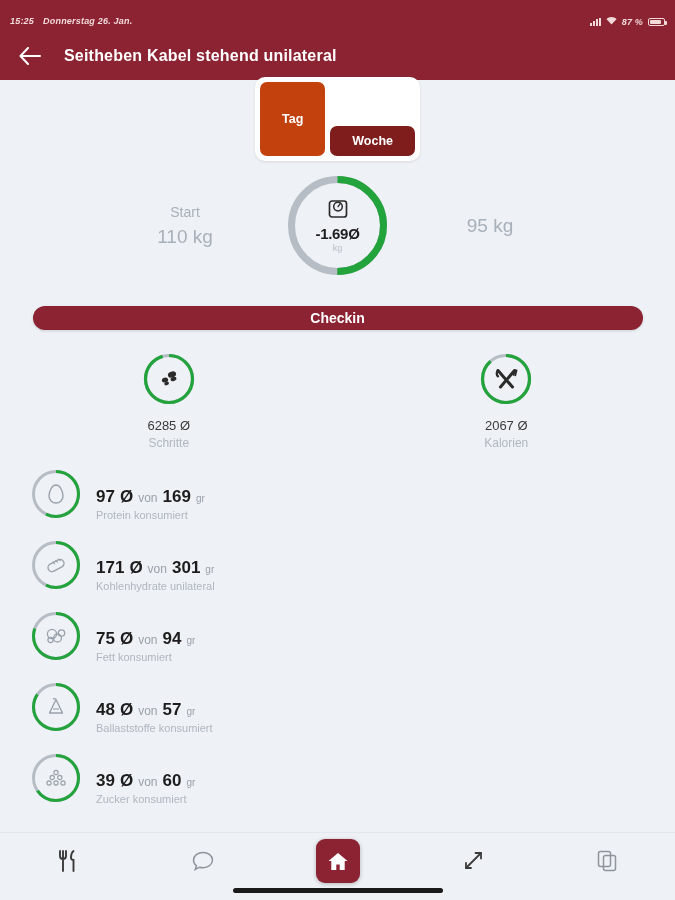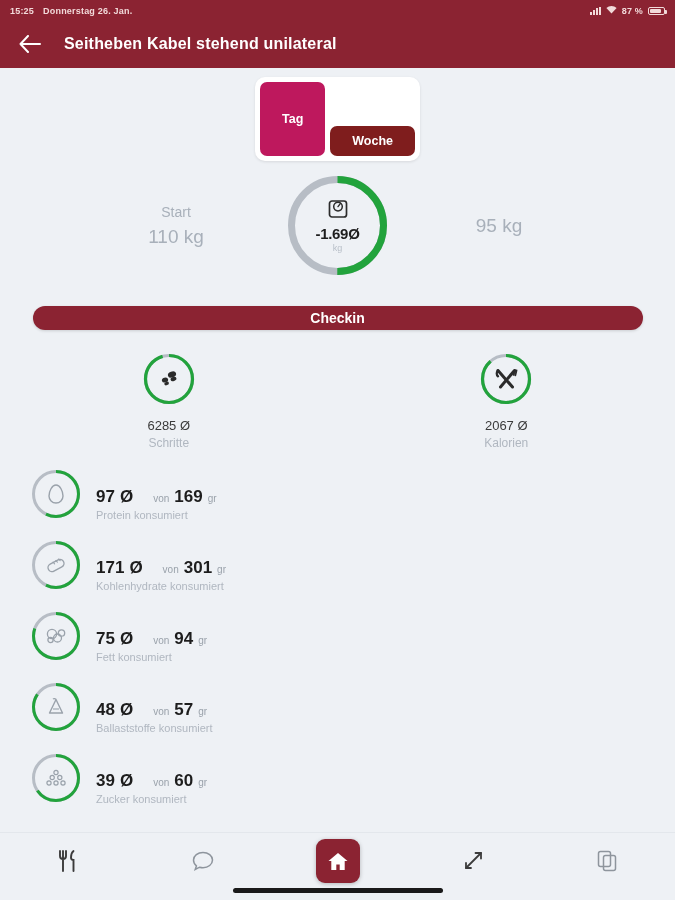--- a/index.html
+++ b/index.html
@@ -8,22 +8,22 @@
     font-family: "Liberation Sans", sans-serif;
     background:#eef1f5;
     color:#333;
     overflow:hidden;
     position:relative;
   }
 
   
   .statusbar{
     height:20px; background:#8b2332; color:#f2dada;
-    display:flex; align-items:flex-end; padding:4px 10px;
-    font-size:9px; font-weight:bold; letter-spacing:.2px;
+    display:flex; align-items:flex-start; padding:16px 10px;
+    font-size:9px; font-weight:bold; letter-spacing:.2px;font-style:italic;
   }
   .sb-left{ display:flex; align-items:center; gap:9px; }
   .sb-right{ margin-left:auto; display:flex; align-items:center; gap:5px; }
   .sig{ display:flex; align-items:flex-end; gap:1px; height:8px; }
   .sig i{ width:2px; background:#f2dada; display:block; }
   .sig i:nth-child(1){height:3px}.sig i:nth-child(2){height:5px}
   .sig i:nth-child(3){height:7px}.sig i:nth-child(4){height:8px}
   .batt{ width:17px;height:8px;border:1px solid #f2dada;border-radius:2px;position:relative;padding:1px;}
   .batt::after{content:"";position:absolute;right:-3px;top:2px;width:2px;height:4px;background:#f2dada;border-radius:0 1px 1px 0;}
   .batt i{display:block;height:100%;width:87%;background:#f2dada;border-radius:1px;}
@@ -43,27 +43,27 @@
   .seg-wrap{ display:flex; justify-content:center; margin-top:9px; }
   .seg{
     background:#fff; border-radius:10px; padding:5px;
     display:flex; gap:5px; box-shadow:0 1px 3px rgba(0,0,0,.10);
   }
   .seg button{
     border:none; cursor:pointer; font-family:inherit;
     font-size:12.5px; font-weight:bold; color:#fff;
     padding:8px 22px; border-radius:7px;
   }
-  .seg .inactive{ background:#be185d; }
+  .seg .inactive{ background:#c2410c; }
   .seg .active{ background:#7f1d1d;margin-top:44px; }
 
   
   .weight-row{
     display:flex; align-items:center; justify-content:center;
-    margin-top:12px; gap:9px;
+    margin-top:12px; gap:0;
   }
   .w-side{ width:200px; text-align:center; color:#a8b0ba; }
   .w-side .lbl{ font-size:14px; margin-bottom:6px; }
   .w-side .val{ font-size:19px; }
   .ring-big{ position:relative; width:105px; height:105px; }
   .ring-big .inner{
     position:absolute; inset:0; display:flex; flex-direction:column;
     align-items:center; justify-content:center; gap:1px;
   }
   .ring-big .num{ font-size:15px; font-weight:bold; color:#1d1d1d; letter-spacing:-.3px;}
@@ -87,21 +87,21 @@
   .stat .k{ margin-top:3px; font-size:12px; color:#b0b7c0; }
 
   
   .nlist{ margin-top:18px; padding:0 30px; }
   .nrow{ display:flex; height:71px; gap:14px; }
   .nrow .ring{ width:52px; height:52px; position:relative; flex:none; }
   .nrow .ico{ position:absolute; inset:0; display:flex; align-items:center; justify-content:center; }
   .nrow .txt{ display:flex; flex-direction:column; justify-content:center; }
   .nline{ display:flex; align-items:baseline; gap:5px; }
   .nline .big{ font-size:17px; font-weight:bold; color:#1d1d1d; }
-  .nline .mid{ font-size:10px; color:#9aa2ab;margin-left:15px; }
+  .nline .mid{ font-size:12px; color:#9aa2ab; }
   .nline .unit{ font-size:10px; color:#9aa2ab; }
   .nrow .sub{ font-size:11px; color:#b0b7c0; margin-top:2px; }
 
   
   .navbar{
     position:absolute; bottom:0; left:0; right:0; height:68px;
     background:#eef1f5; border-top:1px solid #e3e7ec;
   }
   .nav-items{ display:flex; height:56px; align-items:center; }
   .nav-item{ flex:1; display:flex; align-items:center; justify-content:center; cursor:pointer; }
@@ -275,21 +275,21 @@
         </span>
       </div>
       <div class="txt">
         <div class="nline">
           <span class="big">171</span>
           <span class="big">Ø</span>
           <span class="mid">von</span>
           <span class="big">301</span>
           <span class="unit">gr</span>
         </div>
-        <div class="sub">Kohlenhydrate konsumiert</div>
+        <div class="sub">Kohlenhydrate unilateral</div>
       </div>
     </div>
 
     <div class="nrow">
       <div class="ring">
         <svg width="52" height="52" viewBox="0 0 52 52">
           <circle cx="26" cy="26" r="22.5" fill="none" stroke="#b7bdc5" stroke-width="3"></circle>
           <circle cx="26" cy="26" r="22.5" fill="none" stroke="#22a33c" stroke-width="3" stroke-dasharray="113 141.4" transform="rotate(-90 26 26)"></circle>
         </svg>
         <span class="ico">

